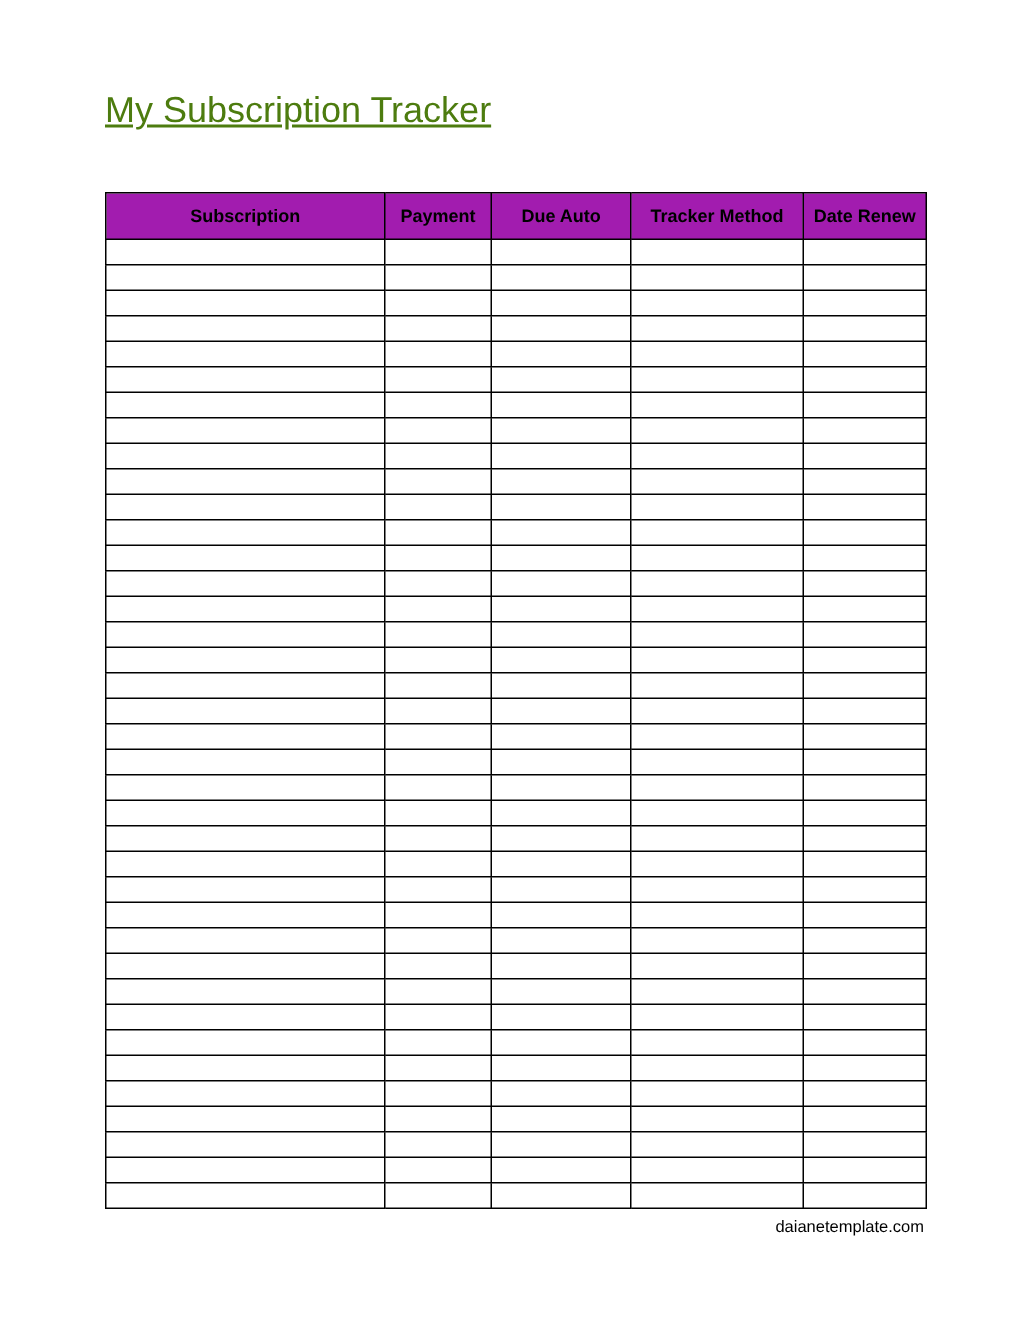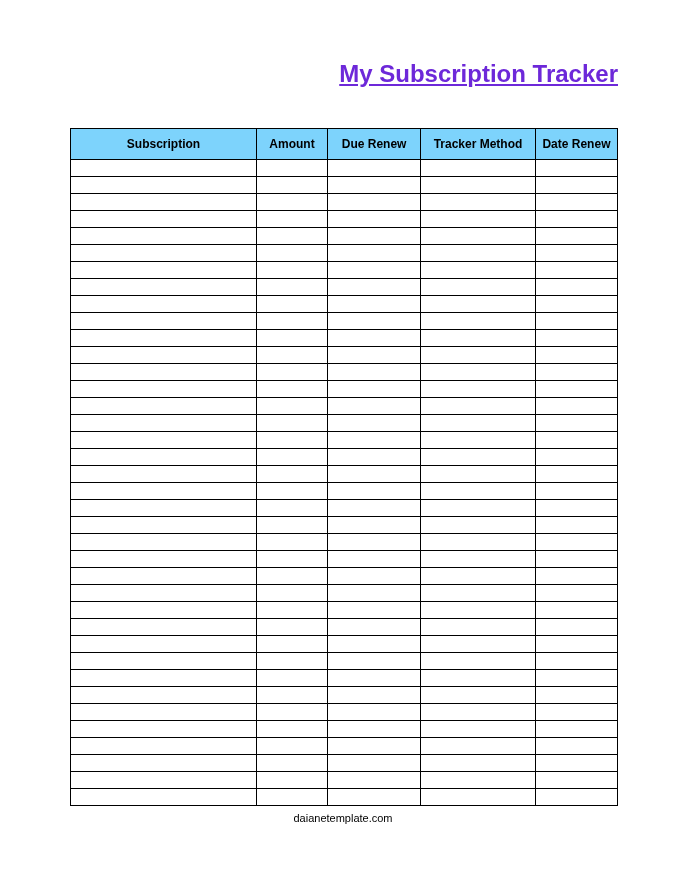--- a/index.html
+++ b/index.html
@@ -9,54 +9,54 @@
     }
     body {
       width: 688px;
       height: 883px;
       background: #ffffff;
       font-family: Arial, Helvetica, sans-serif;
       padding: 60px 70px 40px 70px;
       position: relative;
     }
     .title {
-      text-align: right;
+      text-align: left;
       font-size: 24px;
-      font-weight: bold;
-      color: #6d28d9;
+      font-weight: normal;
+      color: #4d7c0f;
       text-decoration: underline;
       margin-bottom: 40px;
     }
     .tracker-table {
       width: 100%;
       border-collapse: collapse;
       table-layout: fixed;
     }
     .tracker-table th {
-      background-color: #7dd3fc;
+      background-color: #a21caf;
       border: 1px solid #000;
       font-size: 12px;
       font-weight: bold;
       color: #000;
       padding: 8px 4px;
       text-align: center;
       height: 30px;
     }
     .tracker-table td {
       border: 1px solid #000;
       height: 17px;
       padding: 0;
     }
     .col-subscription { width: 34%; }
     .col-amount { width: 13%; }
     .col-duedate { width: 17%; }
     .col-payment { width: 21%; }
     .col-autorenew { width: 15%; }
     .footer {
-      text-align: center;
+      text-align: right;
       font-size: 11px;
       color: #000;
       margin-top: 6px;
       padding-right: 2px;
     }
   </style>
 </head>
 <body>
 
 <h1 class="title">My Subscription Tracker</h1>
@@ -65,22 +65,22 @@
   <colgroup>
     <col class="col-subscription">
     <col class="col-amount">
     <col class="col-duedate">
     <col class="col-payment">
     <col class="col-autorenew">
   </colgroup>
   <thead>
     <tr>
       <th>Subscription</th>
-      <th>Amount</th>
-      <th>Due Renew</th>
+      <th>Payment</th>
+      <th>Due Auto</th>
       <th>Tracker Method</th>
       <th>Date Renew</th>
     </tr>
   </thead>
   <tbody id="table-body">
   <tr>
         <td></td>
         <td></td>
         <td></td>
         <td></td>

